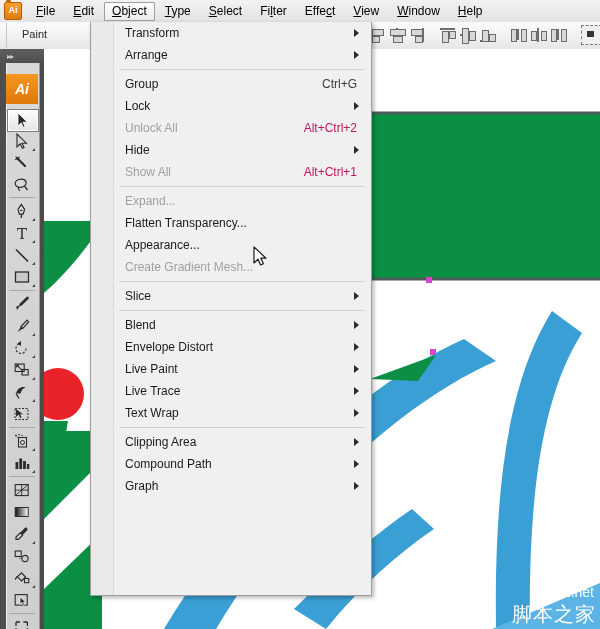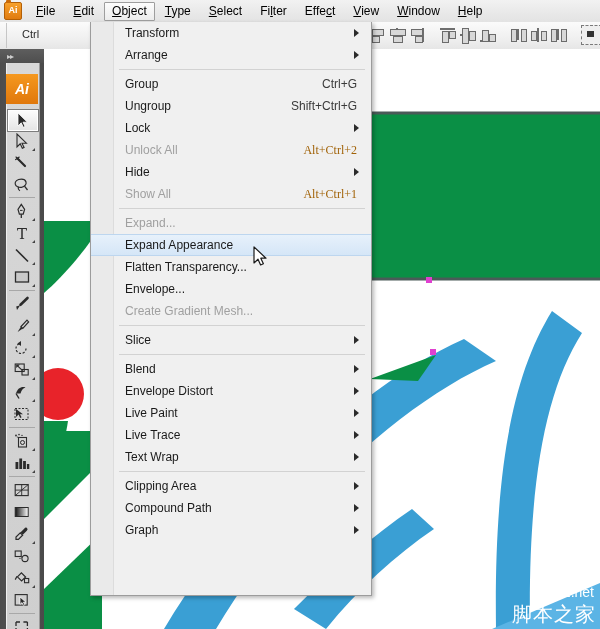--- a/index.html
+++ b/index.html
@@ -130,21 +130,21 @@
   }
   .mi.disabled{color:#a0a0a0;}
   .mi.hl{
     background:linear-gradient(to bottom,#e7f1fb,#d5e6f7);
     border-top:1px solid #bdd6ef;border-bottom:1px solid #bdd6ef;
     height:20px;line-height:20px;
   }
   .mi .sc{
     position:absolute;right:14px;top:0;font-size:12px;color:#3a3a3a;
   }
-  .mi.disabled .sc{color:#a16207;font-family:Liberation Serif, serif;}
+  .mi.disabled .sc{color:#be185d;}
   .mi .arw{
     position:absolute;right:12px;top:50%;margin-top:-4px;
     width:0;height:0;border-top:4px solid transparent;
     border-bottom:4px solid transparent;border-left:5px solid #2b2b2b;
   }
   .msep{
     height:1px;margin:3px 6px 3px 28px;background:#d2d2d2;
   }
 
   
@@ -184,21 +184,21 @@
   <div class="mb-item">Effe<span class="u">c</span>t</div>
   <div class="mb-item"><span class="u">V</span>iew</div>
   <div class="mb-item"><span class="u">W</span>indow</div>
   <div class="mb-item"><span class="u">H</span>elp</div>
 </div>
 
 <div id="controlbar">
   <div class="cb-sep" style="left:6px"></div>
   <div class="cb-sep" style="left:90px"></div>
   <div class="cb-sep" style="left:121px"></div>
-  <div id="cb-layerlabel">Ctrl</div>
+  <div id="cb-layerlabel">Paint</div>
 
   <div id="align-group">
 
     <div class="algicon">
       <i style="left:1px;top:2px;width:2px;height:14px;"></i>
       <span class="algbox" style="left:4px;top:3px;width:10px;height:5px;"></span>
       <span class="algbox" style="left:4px;top:10px;width:6px;height:5px;"></span>
     </div>
     <div class="algicon">
       <i style="left:8px;top:2px;width:2px;height:14px;"></i>
@@ -461,30 +461,28 @@
   </svg>
 </div>
 
 <div id="objmenu">
   <div id="objmenu-gutter"></div>
   <div id="objmenu-items">
       <div class="mi"><span>Transform</span><span class="arw"></span></div>
       <div class="mi"><span>Arrange</span><span class="arw"></span></div>
       <div class="msep"></div>
       <div class="mi"><span>Group</span><span class="sc">Ctrl+G</span></div>
-      <div class="mi"><span>Ungroup</span><span class="sc">Shift+Ctrl+G</span></div>
       <div class="mi"><span>Lock</span><span class="arw"></span></div>
       <div class="mi disabled"><span>Unlock All</span><span class="sc">Alt+Ctrl+2</span></div>
       <div class="mi"><span>Hide</span><span class="arw"></span></div>
       <div class="mi disabled"><span>Show All</span><span class="sc">Alt+Ctrl+1</span></div>
       <div class="msep"></div>
       <div class="mi disabled"><span>Expand...</span></div>
-      <div class="mi hl"><span>Expand Appearance</span></div>
       <div class="mi"><span>Flatten Transparency...</span></div>
-      <div class="mi"><span>Envelope...</span></div>
+      <div class="mi"><span>Appearance...</span></div>
       <div class="mi disabled"><span>Create Gradient Mesh...</span></div>
       <div class="msep"></div>
       <div class="mi"><span>Slice</span><span class="arw"></span></div>
       <div class="msep"></div>
       <div class="mi"><span>Blend</span><span class="arw"></span></div>
       <div class="mi"><span>Envelope Distort</span><span class="arw"></span></div>
       <div class="mi"><span>Live Paint</span><span class="arw"></span></div>
       <div class="mi"><span>Live Trace</span><span class="arw"></span></div>
       <div class="mi"><span>Text Wrap</span><span class="arw"></span></div>
       <div class="msep"></div>

